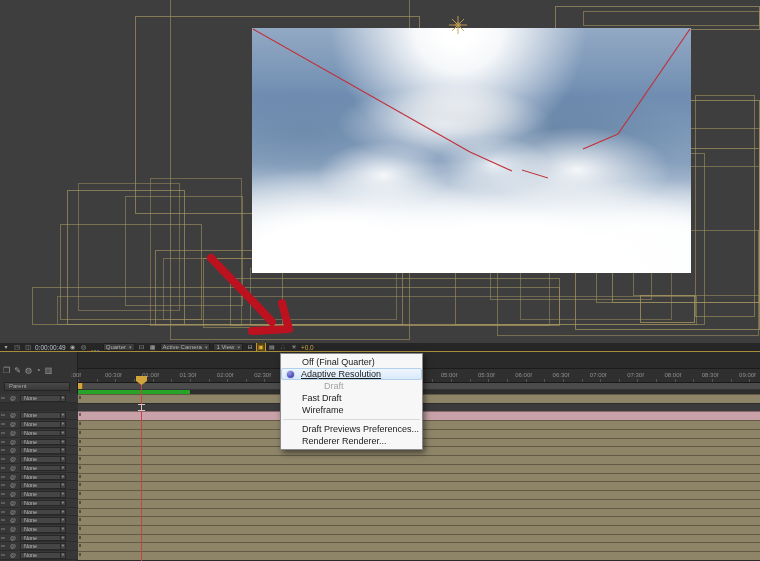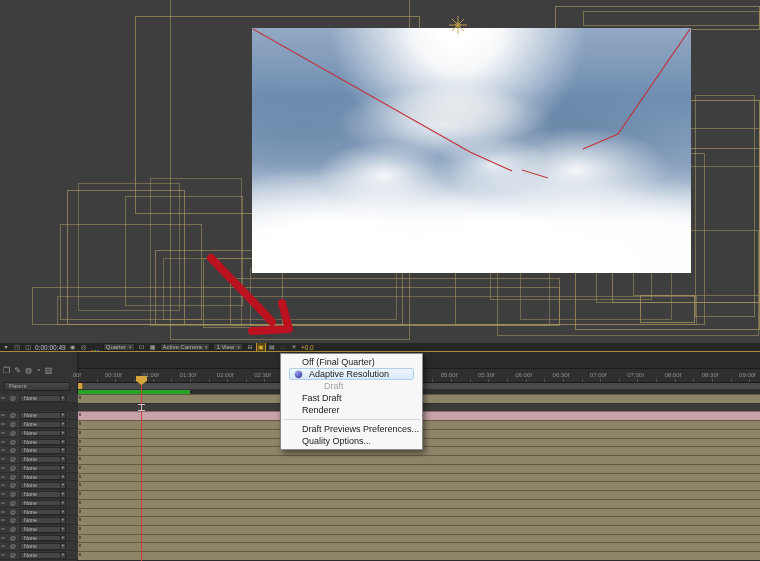--- a/index.html
+++ b/index.html
@@ -70,21 +70,21 @@
   .cti-head{position:absolute;left:136px;top:376px;width:11px;height:9px;background:#d2a53c;z-index:6;
     clip-path:polygon(0 0,100% 0,100% 55%,50% 100%,0 55%);}
   .cti-grab{position:absolute;left:138px;top:404px;width:7px;height:7px;z-index:6;
     border-top:1px solid #d8c4c4;border-bottom:1px solid #d8c4c4;
     background:linear-gradient(90deg,transparent 3px,#d8c4c4 3px,#d8c4c4 4px,transparent 4px);}
   
   .menu{position:absolute;left:280px;top:353px;width:143px;background:#f7f7f7;border:1px solid #8a8a8a;
     box-shadow:2px 3px 6px rgba(0,0,0,.5);padding:2px 0;margin:0;list-style:none;z-index:20;}
   .mitem{position:relative;height:12px;line-height:12px;padding-left:21px;font-size:9px;color:#1b1b1b;white-space:nowrap;}
   .mitem.selected{background:linear-gradient(#eff6fd,#d9e9fa);border:1px solid #b0d0ee;border-radius:2px;
-    margin:0 8px;padding-left:19px;line-height:10px;}
+    margin:0 0;padding-left:19px;line-height:10px;text-decoration:underline;}
   .mitem.disabled{color:#a2a2a2;padding-left:43px;}
   .msep{height:1px;background:#d9d9d9;margin:3px 2px;}
   .radio{position:absolute;left:5px;top:2px;width:7px;height:7px;border-radius:50%;
     background:radial-gradient(circle at 35% 30%,#9a9ae8 0%,#4646b0 70%);box-shadow:0 0 0 1px #c9d9ea;}
 </style>
 </head>
 <body>
 
 <div class="stage">
 
@@ -331,18 +331,18 @@
 
   <div class="cti-line"></div>
   <div class="cti-head"></div>
   <div class="cti-grab"></div>
 
   <ul class="menu" id="fpmenu">
       <li class="mitem"><span>Off (Final Quarter)</span></li>
       <li class="mitem selected"><span class="radio"></span><span>Adaptive Resolution</span></li>
       <li class="mitem disabled"><span>Draft</span></li>
       <li class="mitem"><span>Fast Draft</span></li>
-      <li class="mitem"><span>Renderer</span></li>
+      <li class="mitem"><span>Wireframe</span></li>
       <li class="msep"></li>
       <li class="mitem"><span>Draft Previews Preferences...</span></li>
-      <li class="mitem"><span>Quality Options...</span></li>
+      <li class="mitem"><span>Renderer Renderer...</span></li>
     </ul>
 </div>
 
 </body></html>

